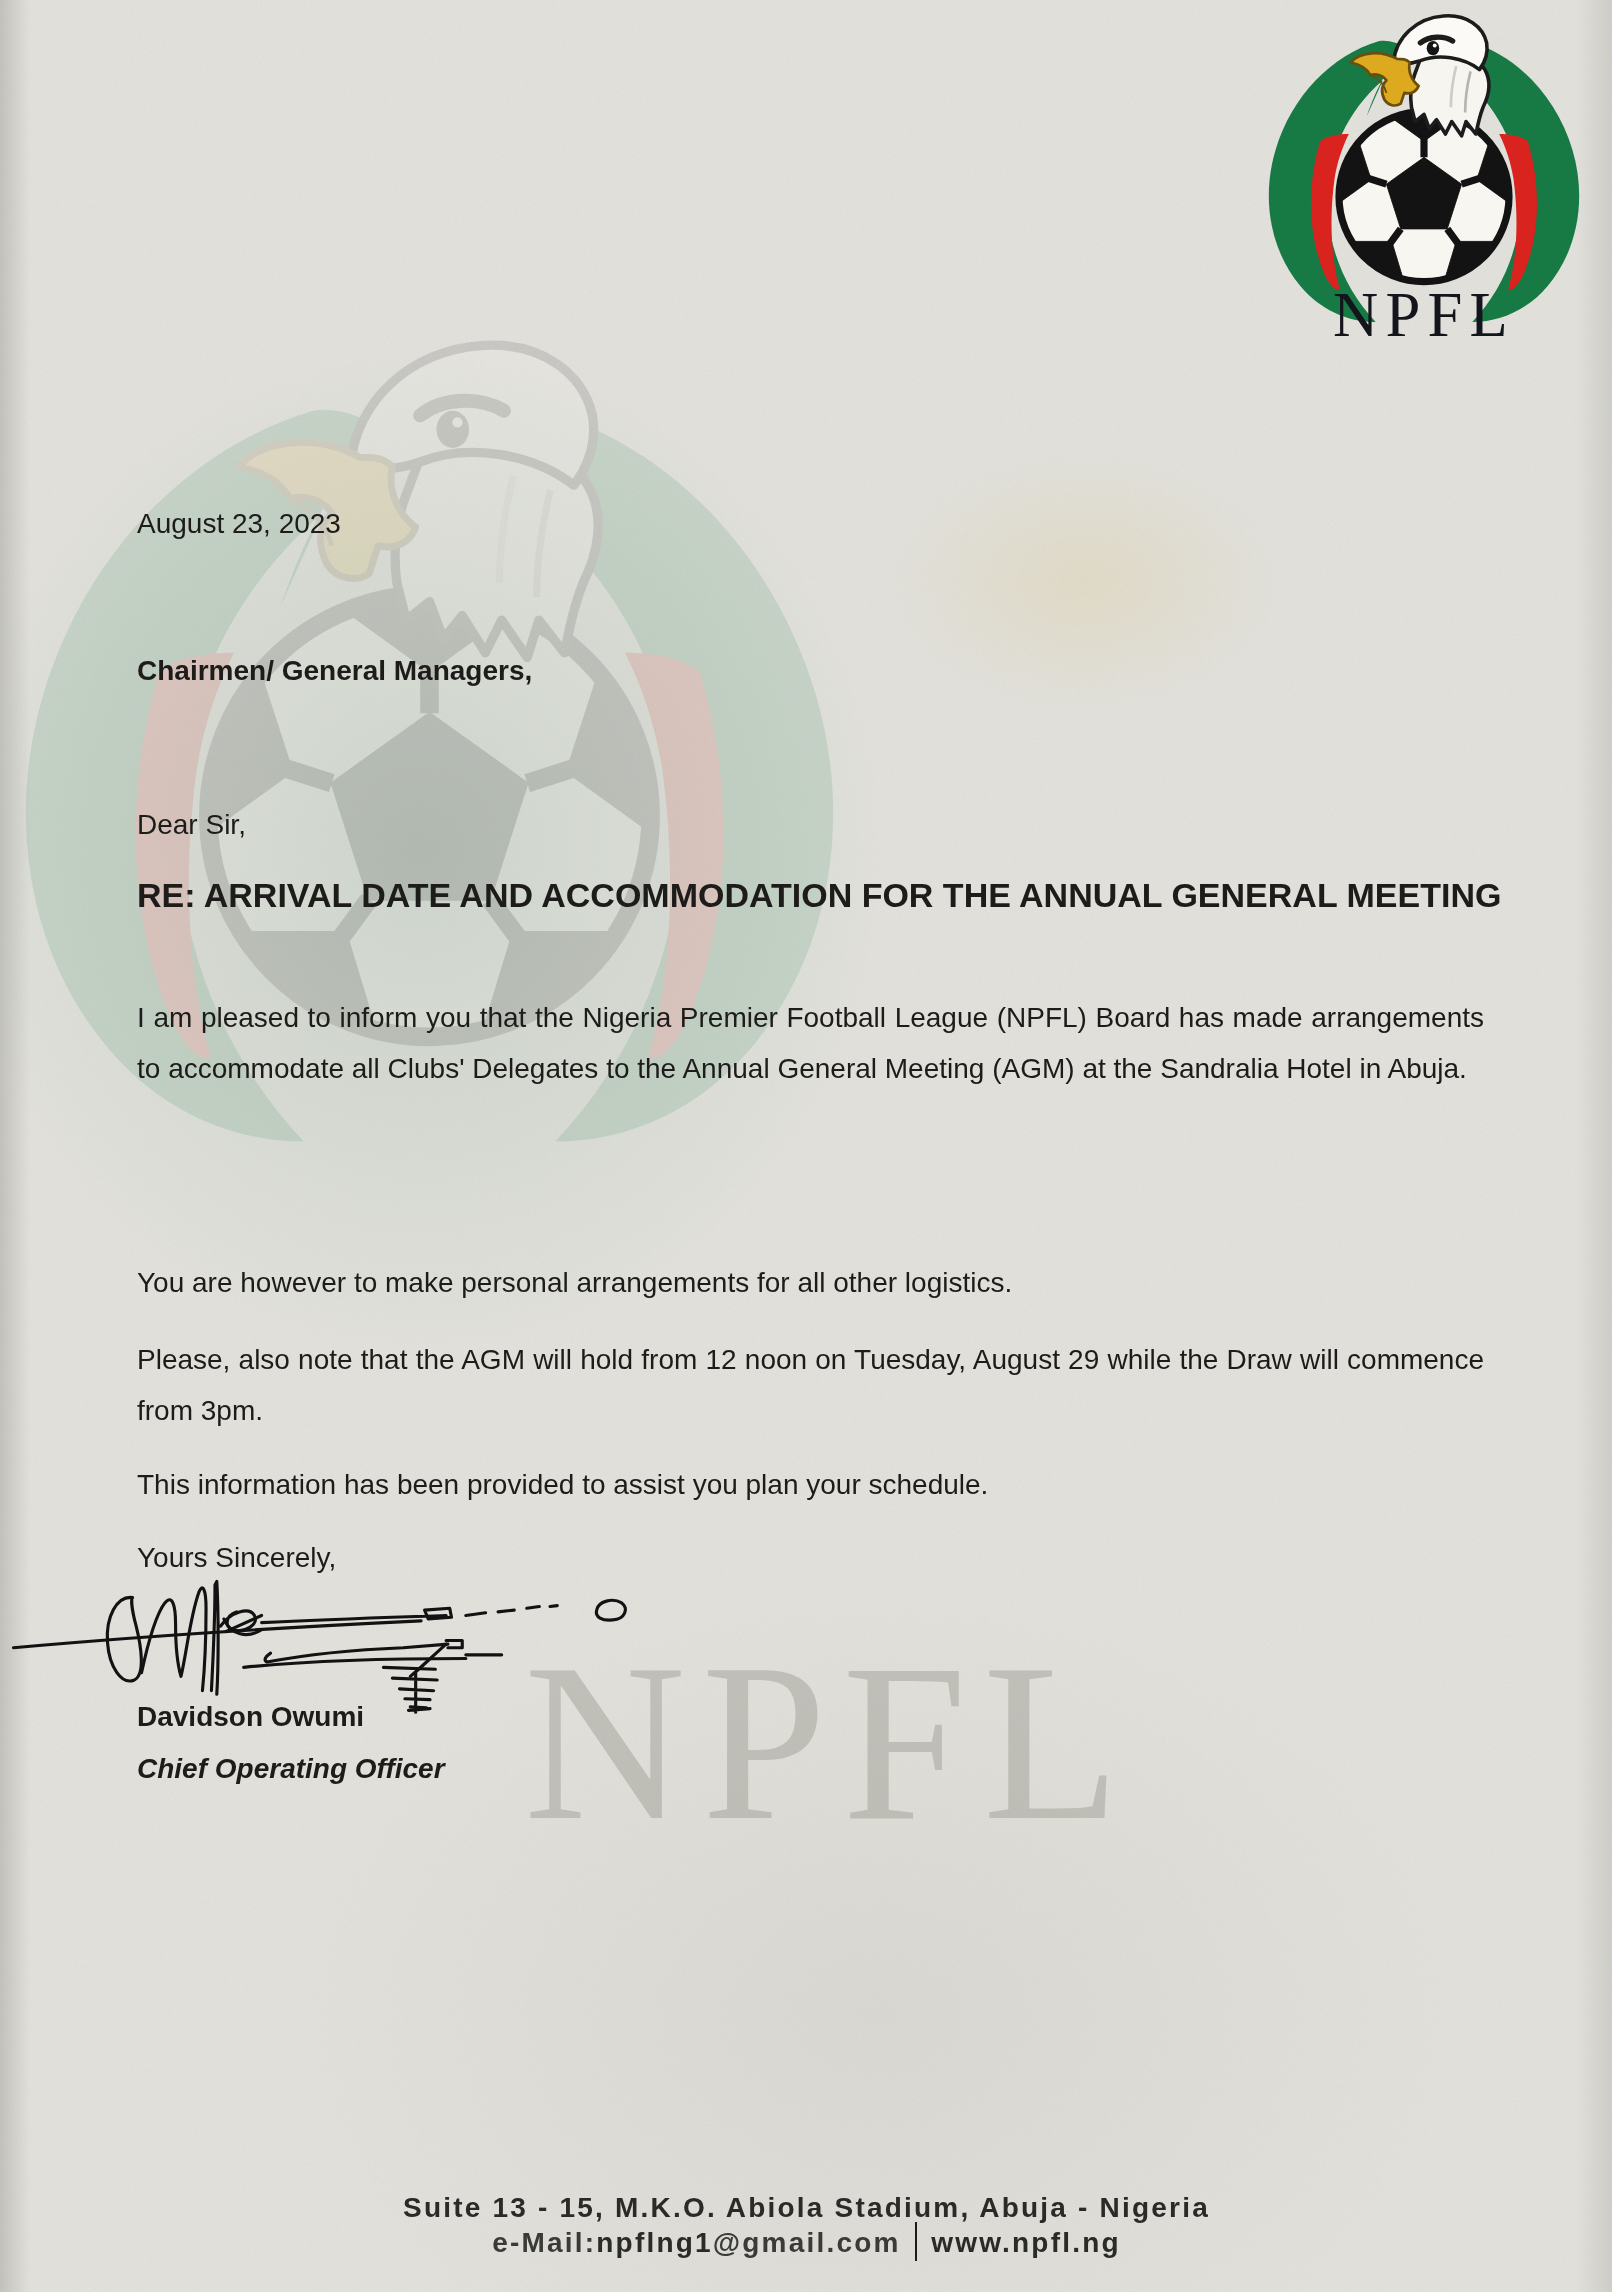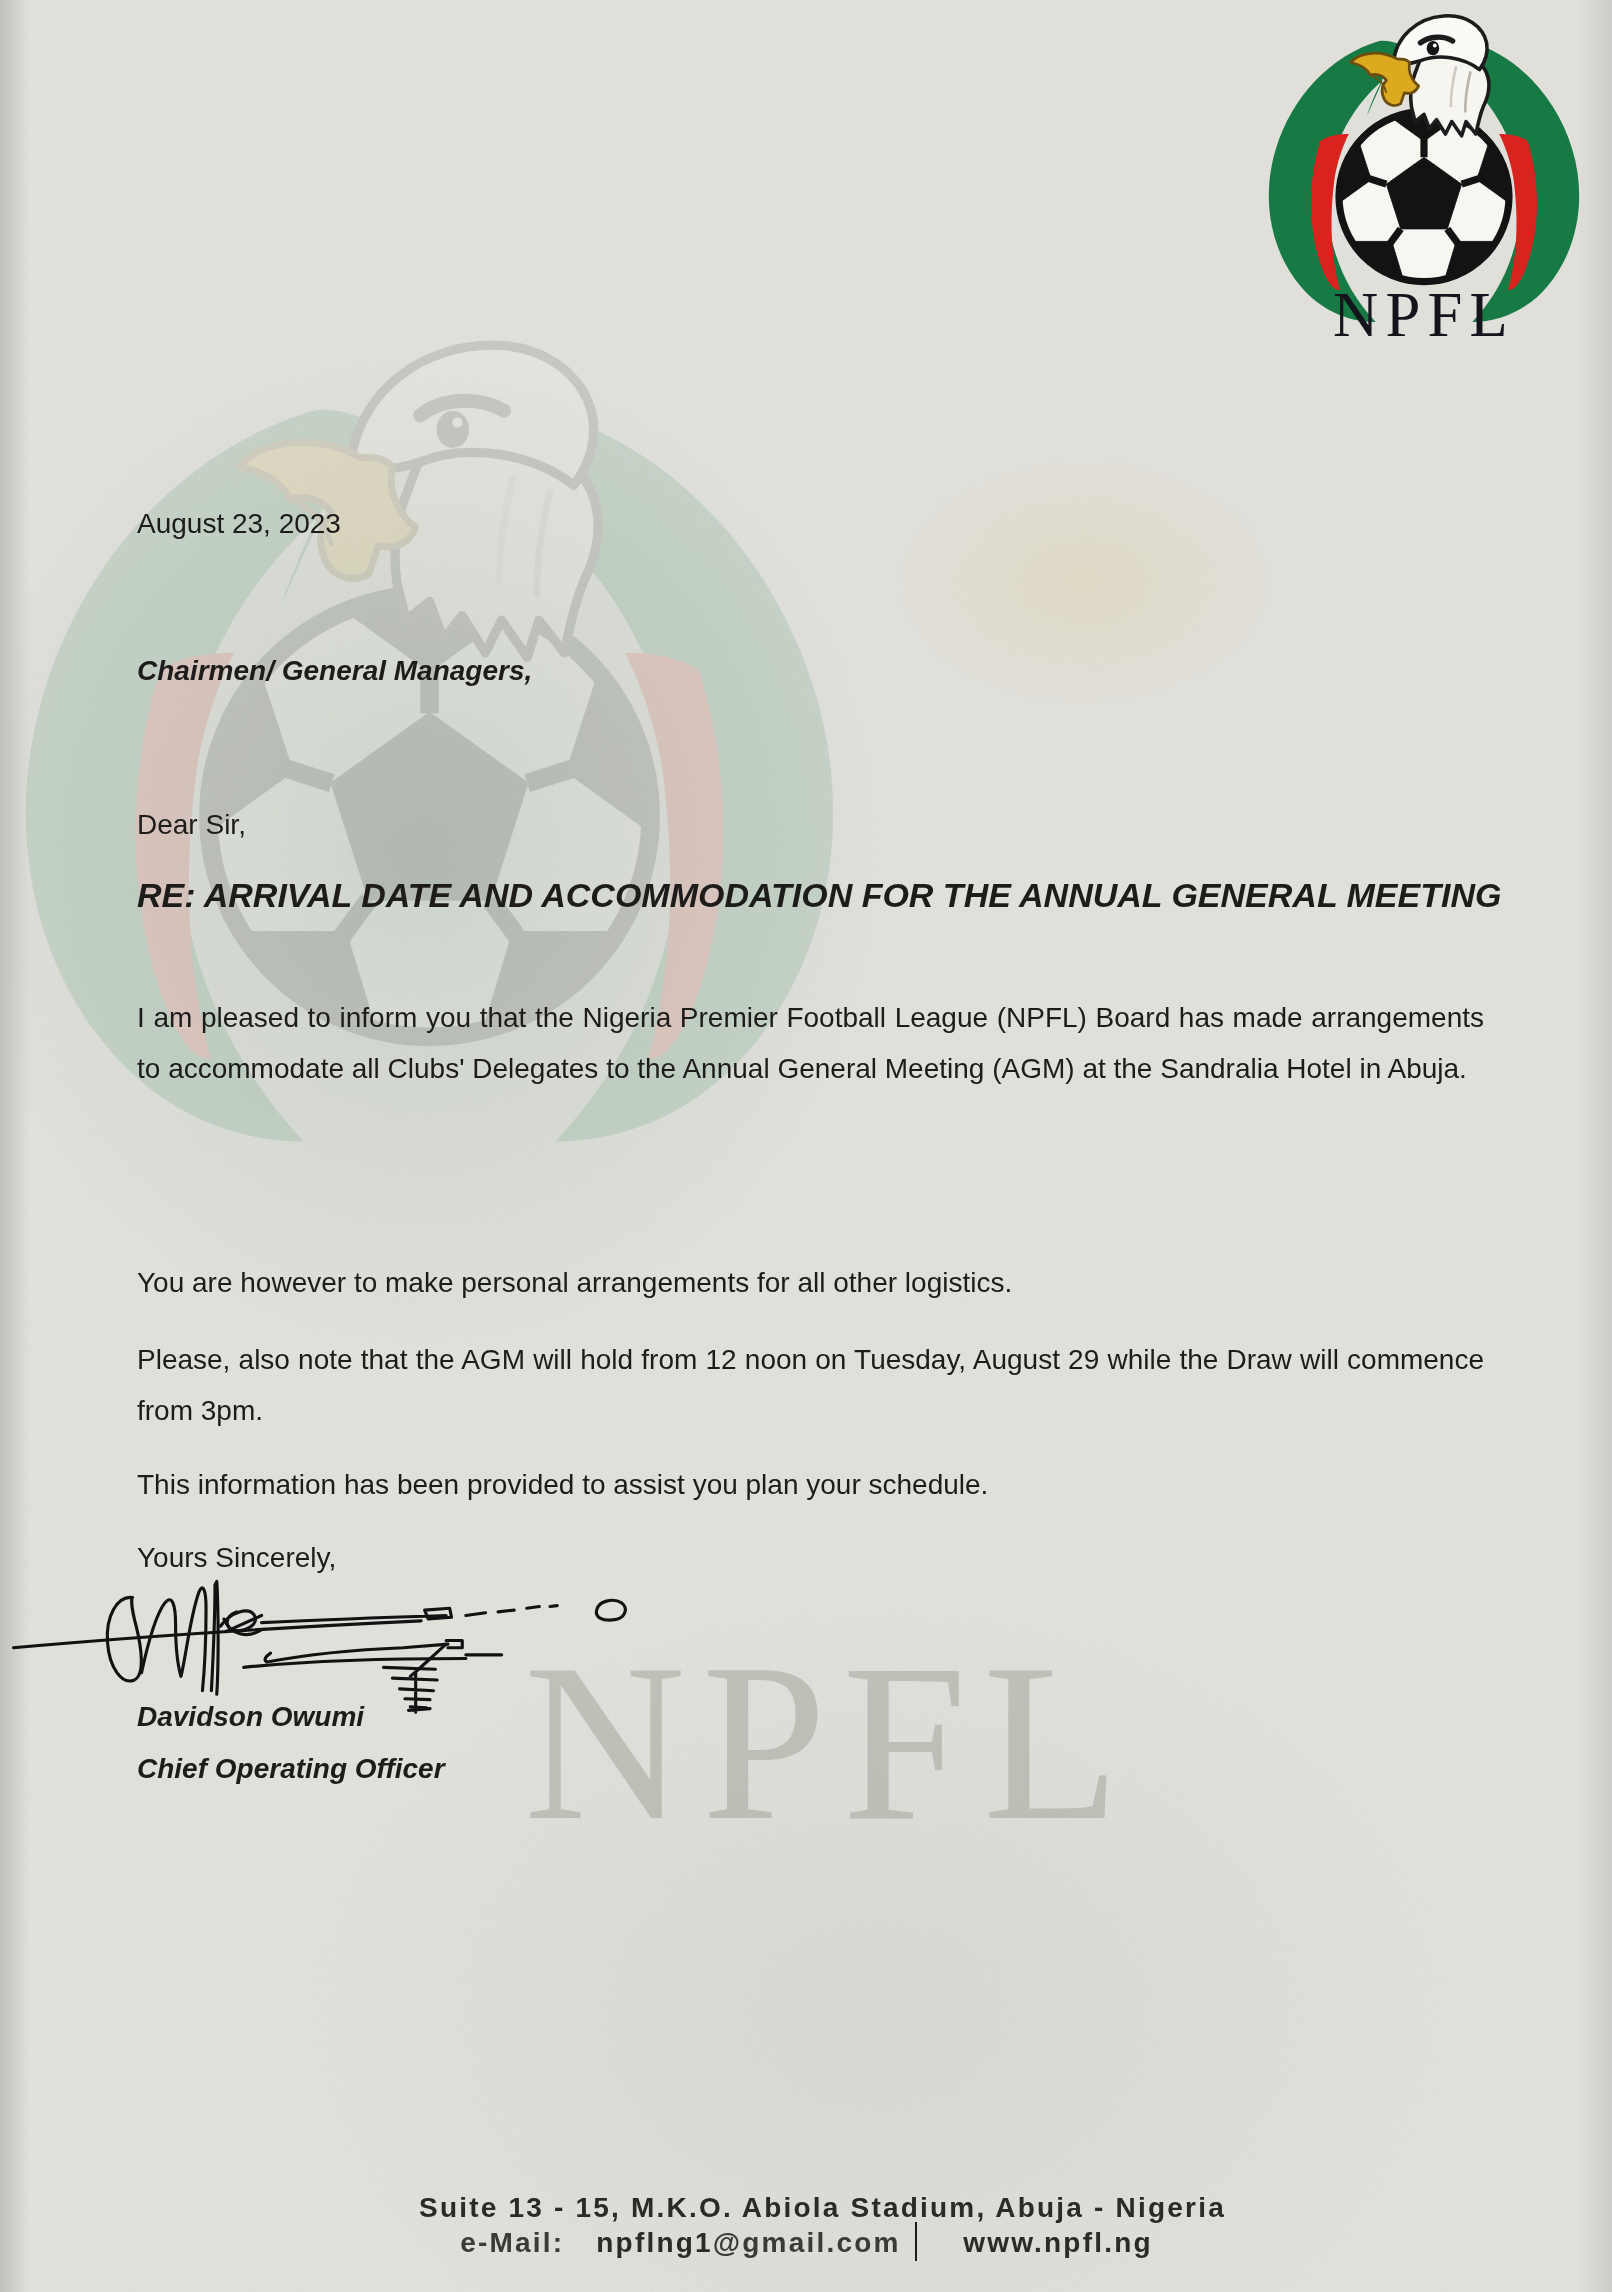--- a/index.html
+++ b/index.html
@@ -13,40 +13,40 @@
       radial-gradient(ellipse 681px 734px at 421px 851px,  rgba(158,185,166,0.38), rgba(158,185,166,0) 68%),
       radial-gradient(ellipse 287px 188px at 1084px 582px, rgba(224,208,158,0.35), rgba(224,208,158,0) 70%),
       radial-gradient(ellipse 806px 582px at 878px 2015px, rgba(198,196,188,0.30), rgba(198,196,188,0) 72%),
       linear-gradient(90deg, rgba(110,110,105,0.28) 0px, rgba(110,110,105,0) 30px, rgba(110,110,105,0) 1576px, rgba(110,110,105,0.18) 1613px);
     font-family:"Liberation Sans", sans-serif;
     color:#1d1c1a;
   }
   .texture{position:absolute;inset:0;pointer-events:none;}
   .letter-line{position:absolute;left:137px;width:1347px;font-size:28px;line-height:51px;}
   .just{text-align:justify;}
-  .b{font-weight:bold;font-style:italic;}
+  .b{font-weight:bold;}
   .bi{font-weight:bold;font-style:italic;}
   .nowrap{white-space:nowrap;width:auto;}
   .crest{position:absolute;left:1245px;top:7.2px;width:358px;height:340px;}
   .crest-watermark{position:absolute;left:-36px;top:322px;width:931px;height:885px;opacity:0.12;pointer-events:none;}
   .text-watermark{
     position:absolute;left:524px;top:1630px;
     font-family:"Liberation Serif", serif;
     font-size:224px;line-height:224px;letter-spacing:16px;
     color:#84847a;opacity:0.34;pointer-events:none;
   }
   .signature{position:absolute;left:0px;top:1558px;width:645px;height:157px;}
   .sig-stroke{fill:none;stroke:#121212;stroke-width:3.5;stroke-linecap:round;stroke-linejoin:round;}
   .footer{
     position:absolute;left:0;right:0;top:2191px;
     text-align:center;font-size:28px;line-height:34px;
     letter-spacing:2.2px;color:#2a2a28;
   }
   .footer .light{font-weight:700;color:#3a3a38;}
-  .footer .heavy{font-weight:bold;margin-left:32px;}
+  .footer .heavy{font-weight:bold;}
   .footer .divider{
     display:inline-block;width:0;height:39px;
     border-left:2.7px solid #1c1c1c;margin:0 14.3px;
     vertical-align:middle;position:relative;top:-2.7px;
   }
 </style>
 </head>
 <body>
 
 <div class="page">

